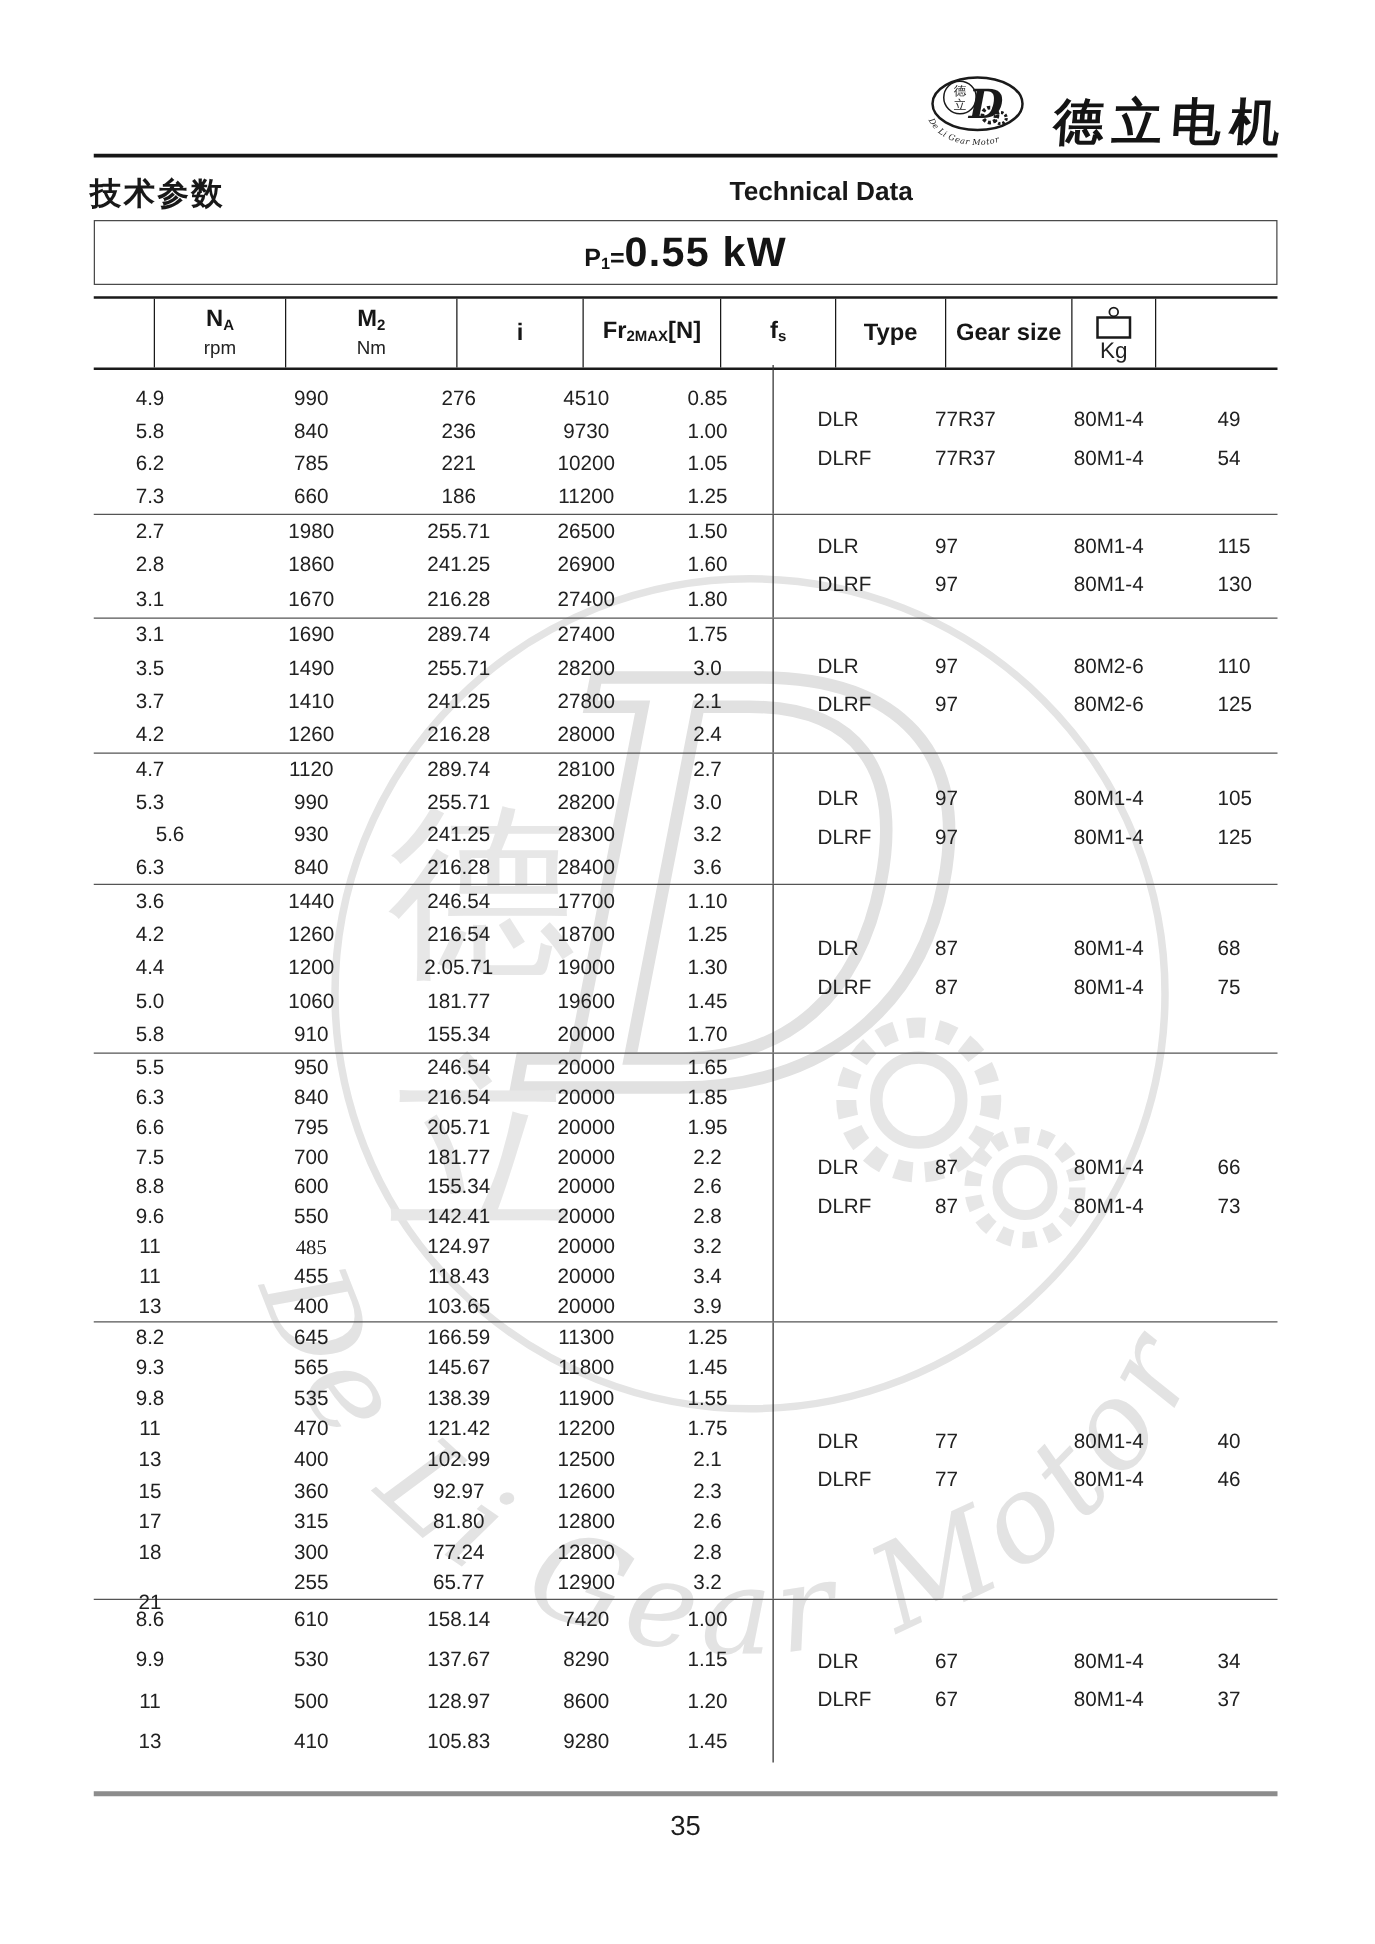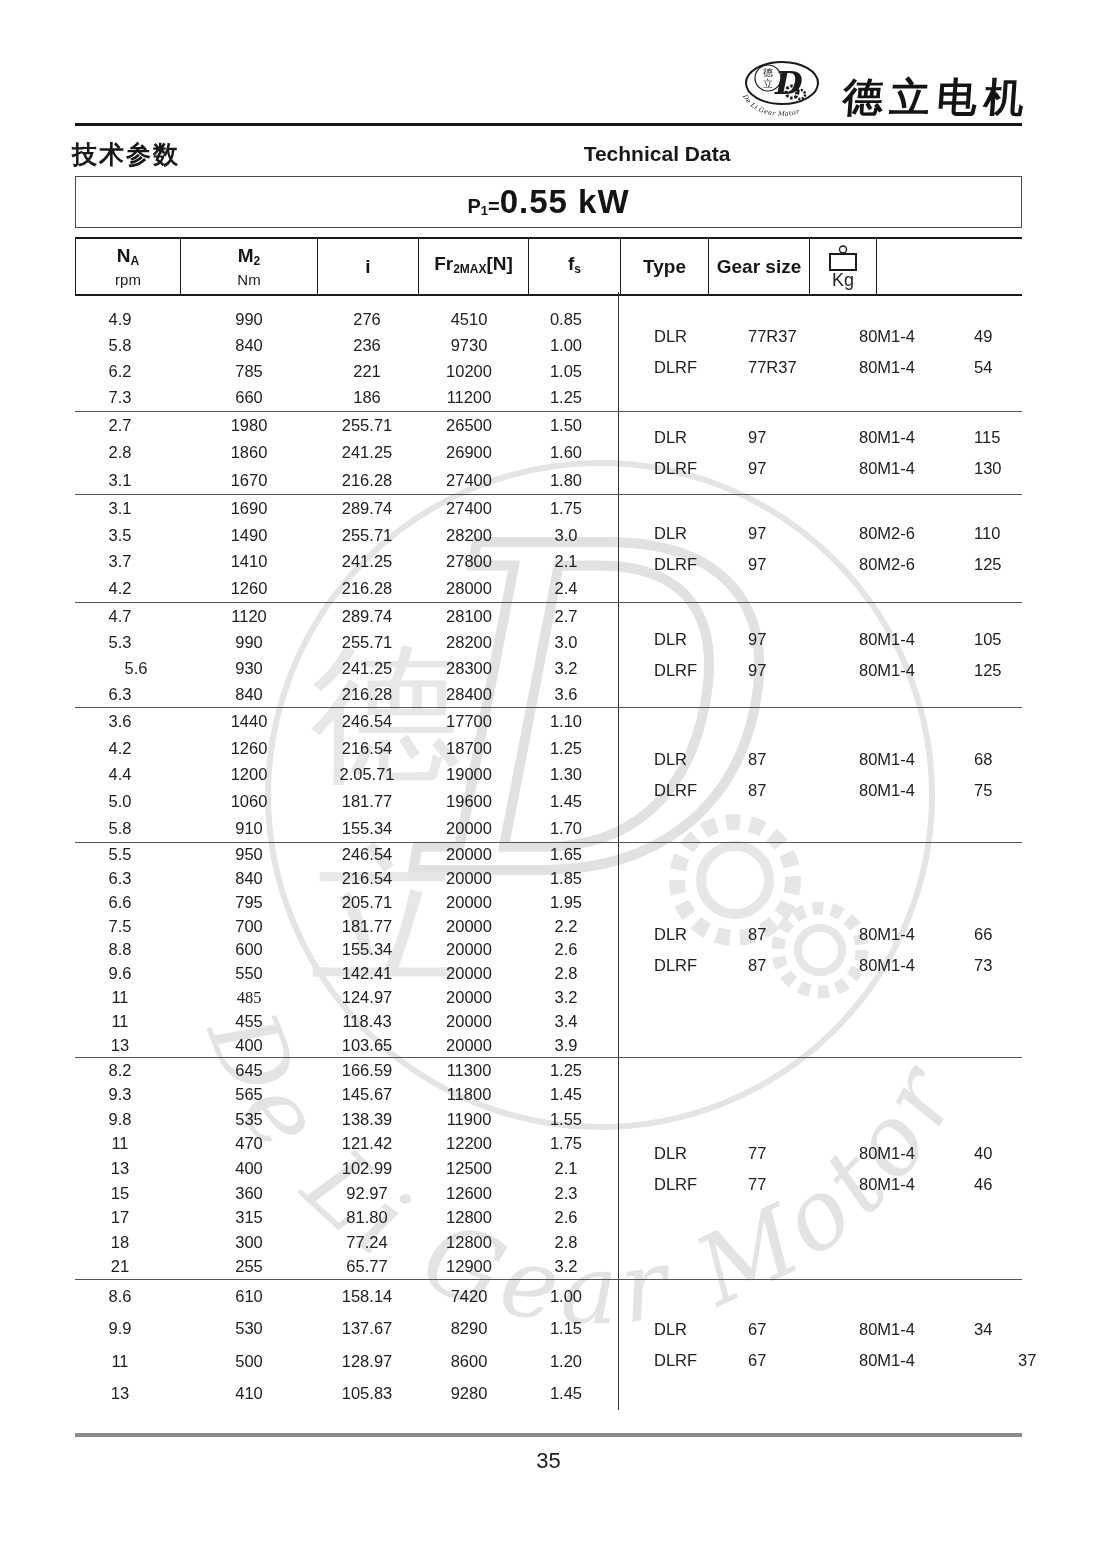--- a/index.html
+++ b/index.html
@@ -25,21 +25,21 @@
   .p-val{font-size:33px;font-weight:bold;letter-spacing:1px;color:#141414;}
   
   .thead{position:absolute;left:75px;top:237px;width:947px;height:55px;display:flex;
          border-top:2px solid #1a1a1a;border-bottom:2px solid #1a1a1a;box-sizing:content-box;z-index:1;}
   .th{box-sizing:border-box;border-right:1.8px solid #1a1a1a;display:flex;flex-direction:column;
       justify-content:center;align-items:center;}
   .th:first-child{border-left:1.8px solid #1a1a1a;}
   .th-main{font-size:19px;font-weight:bold;color:#161616;line-height:20px;white-space:nowrap;}
   .th-main sub{font-size:12px;font-weight:bold;vertical-align:-3px;letter-spacing:0;}
   .th-unit{font-size:15px;font-weight:normal;color:#222;line-height:16px;margin-top:1px;}
-  .w106{flex:0 0 106px;} .w137{flex:0 0 137px;} .w101{flex:0 0 101px;} .w110{flex:0 0 110px;}
+  .w106{flex:0 0 106px;margin-left:48px;} .w137{flex:0 0 137px;} .w101{flex:0 0 101px;} .w110{flex:0 0 110px;}
   .w92{flex:0 0 92px;} .w88{flex:0 0 88px;} .w147{flex:0 0 145px;} .w67{flex:0 0 67px;}
   .kg-label{font-size:18px;margin-top:0;}
   
   .tbody{position:absolute;left:75px;top:292px;width:947px;z-index:1;}
   .group{position:relative;box-sizing:border-box;border-bottom:1.5px solid #555;}
   .group.last{border-bottom:none;}
   .g-left{position:absolute;left:0;top:0;bottom:0;width:543px;display:flex;
           flex-direction:column;justify-content:space-around;}
   .g-left.first{top:14px;}
   .trow{position:relative;height:17px;}
@@ -499,21 +499,21 @@
             <span class="tcell" style="left: 441px; width: 100px;">2.6</span>
           </div>
           <div class="trow">
             <span class="tcell" style="left: 0px; width: 90px;">18</span>
             <span class="tcell" style="left: 119px; width: 110px;">300</span>
             <span class="tcell" style="left: 242px; width: 100px;">77.24</span>
             <span class="tcell" style="left: 344px; width: 100px;">12800</span>
             <span class="tcell" style="left: 441px; width: 100px;">2.8</span>
           </div>
           <div class="trow">
-            <span class="tcell" style="left: 0px; width: 90px;">21</span>
+            <span class="tcell" style="left: 0px; width: 90px; margin-top: 16px;">21</span>
             <span class="tcell" style="left: 119px; width: 110px;">255</span>
             <span class="tcell" style="left: 242px; width: 100px;">65.77</span>
             <span class="tcell" style="left: 344px; width: 100px;">12900</span>
             <span class="tcell" style="left: 441px; width: 100px;">3.2</span>
           </div>
         </div>
         <div class="g-right">
           <div class="rrow">
             <span class="rcell" style="left: 35px; width: 85px;">DLR</span>
             <span class="rcell" style="left: 129px; width: 95px;">77</span>
@@ -563,21 +563,21 @@
           <div class="rrow">
             <span class="rcell" style="left: 35px; width: 85px;">DLR</span>
             <span class="rcell" style="left: 129px; width: 95px;">67</span>
             <span class="rcell" style="left: 240px; width: 110px;">80M1-4</span>
             <span class="rcell" style="left: 355px; width: 55px;">34</span>
           </div>
           <div class="rrow">
             <span class="rcell" style="left: 35px; width: 85px;">DLRF</span>
             <span class="rcell" style="left: 129px; width: 95px;">67</span>
             <span class="rcell" style="left: 240px; width: 110px;">80M1-4</span>
-            <span class="rcell" style="left: 355px; width: 55px; margin-left: 44px;">37</span>
+            <span class="rcell" style="left: 355px; width: 55px;">37</span>
           </div>
         </div>
       </div>
     </main>
 
   <div class="ftr">
     <div class="bottom-rule"></div>
     <div class="page-num">35</div>
   </div>
 

